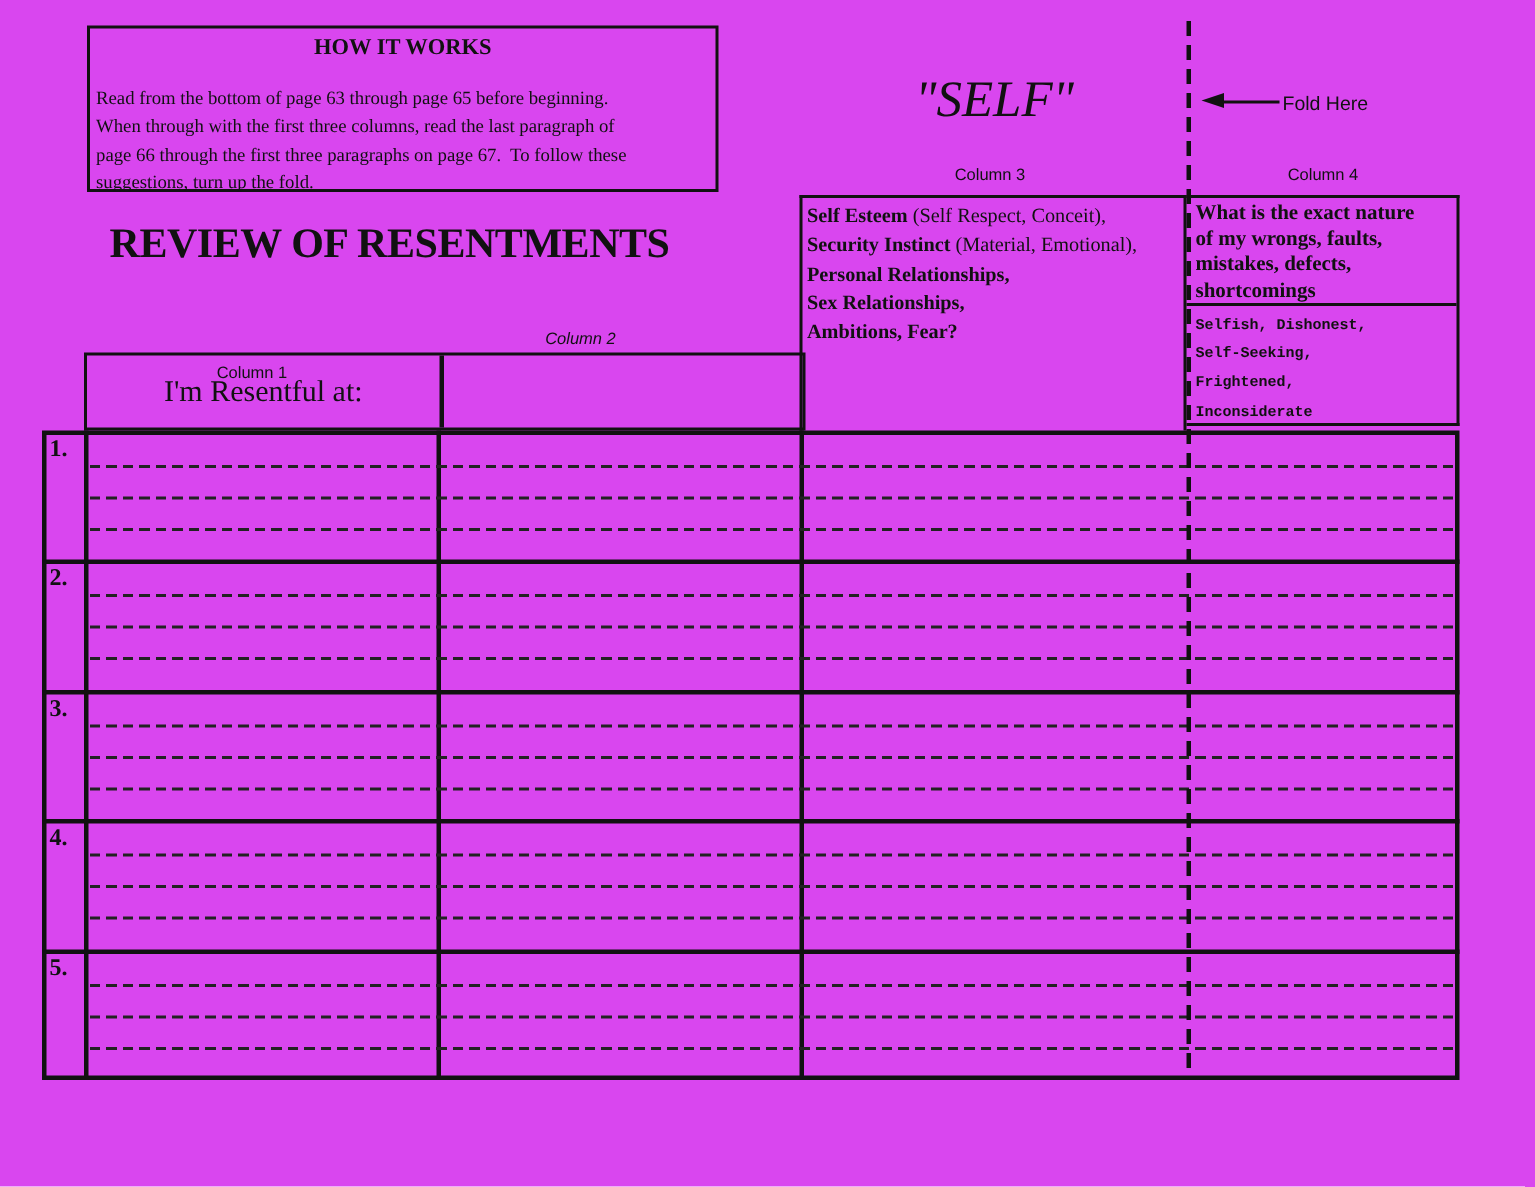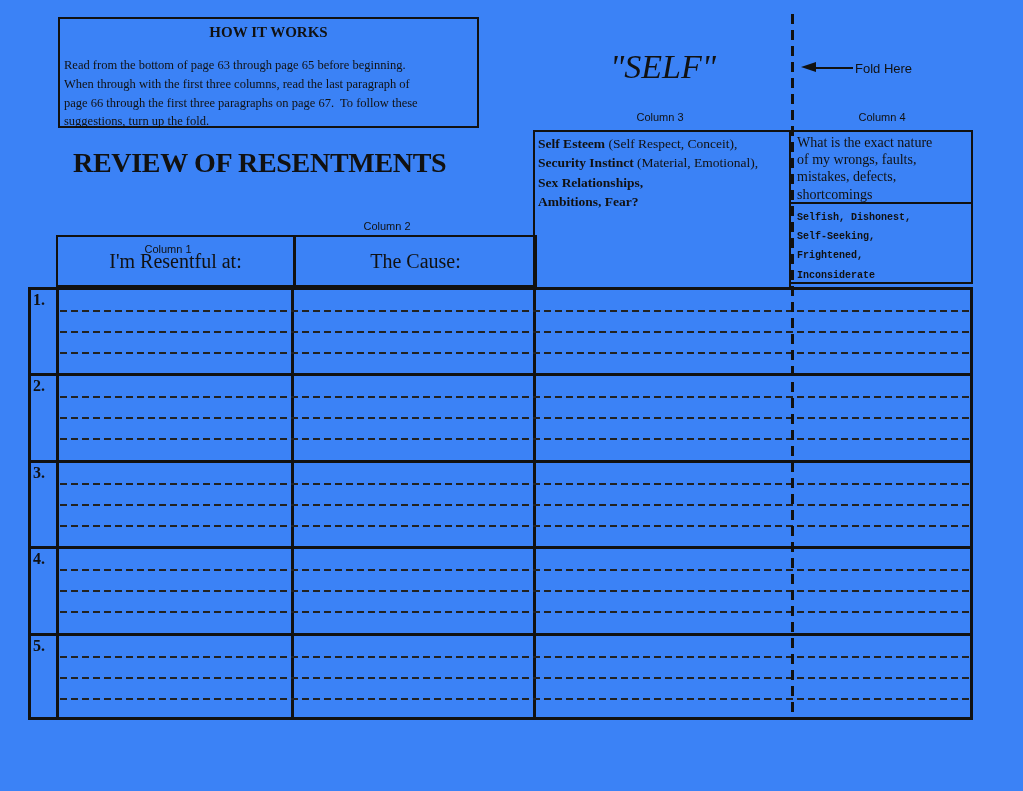--- a/index.html
+++ b/index.html
@@ -1,16 +1,16 @@
 <!DOCTYPE html>
 <html><head>
 <meta charset="utf-8">
 <style>
   html,body{margin:0;padding:0;background:#fff;}
-  #page{position:relative;width:1023px;height:791px;background:#3b82f6;overflow:hidden;
+  #page{position:relative;width:1023px;height:791px;background:#d946ef;overflow:hidden;
         font-family:"Liberation Serif","DejaVu Serif",serif;color:#111;}
   .abs{position:absolute;}
   .sans{font-family:"Liberation Sans","DejaVu Sans",sans-serif;}
 
   
   .how-box{left:58px;top:17px;width:421px;height:111px;border:2.5px solid #111;box-sizing:border-box;}
   .how-title{text-align:center;font-weight:bold;font-size:15px;padding-top:5px;}
   .how-body{padding:3px 2px 0 4px;font-size:12.5px;line-height:18.8px;white-space:pre;margin-top:12px;}
 
   
@@ -20,41 +20,41 @@
   .fold-arrow-head{left:801px;top:62px;width:0;height:0;border-top:5.5px solid transparent;
              border-bottom:5.5px solid transparent;border-right:15px solid #111;}
   .fold-arrow-line{left:815px;top:67px;width:38px;height:2px;background:#111;}
   .fold-here{left:855px;top:61px;font-size:13px;}
 
   
   .page-title{left:73px;top:147px;font-size:28px;font-weight:bold;letter-spacing:-0.3px;}
 
   
   .col-label{width:100px;text-align:center;font-size:11px;}
-  .cl1{left:118px;top:220px;margin-top:23px;} .cl2{left:337px;top:220px;}
+  .cl1{left:118px;top:220px;margin-top:23px;} .cl2{left:337px;top:220px;font-style:italic;}
   .cl3{left:610px;top:111px;} .cl4{left:832px;top:111px;}
 
   
   .hdr-box{left:56px;top:235px;width:481px;height:52px;border:2.5px solid #111;box-sizing:border-box;display:flex;text-align:right;}
   .hdr-cell{display:flex;align-items:center;justify-content:center;font-size:20px;height:100%;}
   .hdr-c1{width:235px;border-right:3px solid #111;}
   .hdr-c2{flex:1;}
 
   
   .col3-box{left:533px;top:130px;width:258px;height:157px;border:2.5px solid #111;border-bottom:none;box-sizing:border-box;}
   .col3-head{border-bottom:2.5px solid #111;height:53px;text-align:center;box-sizing:border-box;}
   .col3-title{font-size:21px;font-weight:bold;line-height:26px;padding-top:2px;}
   .col3-sub{font-size:15px;font-weight:bold;line-height:21px;}
   .col3-list{padding:2px 0 0 3px;font-size:13.5px;line-height:19.3px;white-space:nowrap;}
   .col3-list b{font-weight:bold;}
 
   
   .col4-box{left:791px;top:130px;width:182px;height:154px;border:2.5px solid #111;border-left:none;box-sizing:border-box;}
   .col4-q{height:72px;border-bottom:2.5px solid #111;box-sizing:border-box;padding:2px 0 0 6px;
-          font-size:14px;font-weight:normal;line-height:17.2px;white-space:pre;}
+          font-size:14px;font-weight:bold;line-height:17.2px;white-space:pre;}
   .col4-a{padding:4px 0 0 6px;font-size:10px;font-weight:bold;line-height:19.2px;white-space:pre;font-family:Liberation Mono, monospace;}
 
   
   .tbl-outline{left:28px;top:287px;width:945px;height:433px;border:3px solid #111;box-sizing:border-box;}
   .vline{top:287px;height:433px;width:3px;background:#111;}
   .v-num{left:56px;} .v-c12{left:291px;} .v-c23{left:533px;}
   .hline{left:28px;width:945px;height:3px;background:#111;}
   .row-num{left:33px;width:24px;font-size:16px;font-weight:bold;}
   .wline{left:60px;width:910px;height:2px;
          background:repeating-linear-gradient(to right,#222 0 7px,transparent 7px 11px);}
@@ -80,27 +80,27 @@
 
   <div class="abs page-title">REVIEW OF RESENTMENTS</div>
 
   <div class="abs col-label sans cl1">Column 1</div>
   <div class="abs col-label sans cl2">Column 2</div>
   <div class="abs col-label sans cl3">Column 3</div>
   <div class="abs col-label sans cl4">Column 4</div>
 
   <div class="abs hdr-box">
     <div class="hdr-cell hdr-c1">I'm Resentful at:</div>
-    <div class="hdr-cell hdr-c2">The Cause:</div>
   </div>
 
   <div class="abs col3-box">
     <div class="col3-list">
       <div><b>Self Esteem</b><span> (Self Respect, Conceit),</span></div>
       <div><b>Security Instinct</b><span> (Material, Emotional),</span></div>
+      <div><b>Personal Relationships,</b><span></span></div>
       <div><b>Sex Relationships,</b><span></span></div>
       <div><b>Ambitions, Fear?</b><span></span></div>
     </div>
   </div>
 
   <div class="abs col4-box">
     <div class="col4-q">What is the exact nature
 of my wrongs, faults,
 mistakes, defects,
 shortcomings</div>

